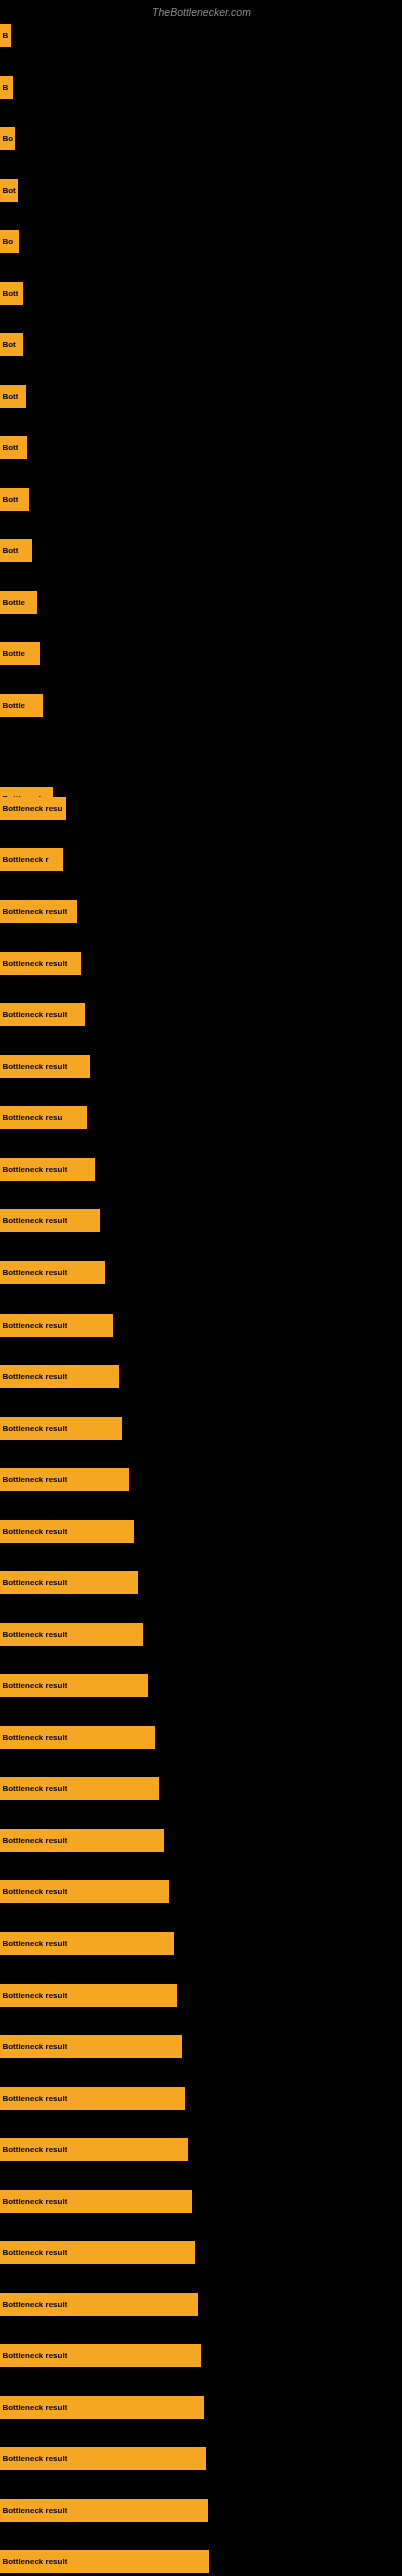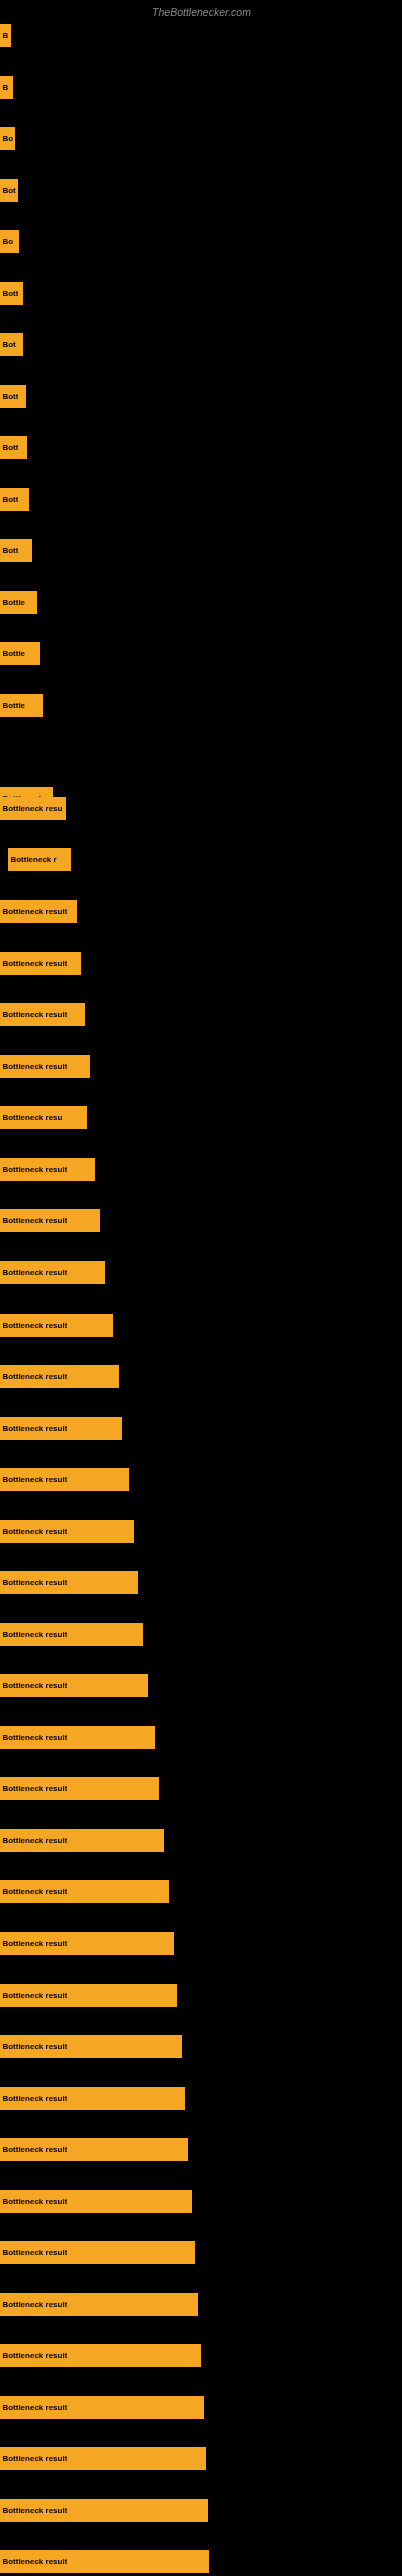--- a/index.html
+++ b/index.html
@@ -123,21 +123,21 @@
     <div class="bar-container" style="top: 787px; left: 0px;">
       <div class="bar" style="width: 53px;">
         <span class="bar-label">Bottleneck</span>
       </div>
     </div>
     <div class="bar-container" style="top: 797px; left: 0px;">
       <div class="bar" style="width: 66px;">
         <span class="bar-label">Bottleneck resu</span>
       </div>
     </div>
-    <div class="bar-container" style="top: 848px; left: 8px;">
+    <div class="bar-container" style="top: 848px; left: 0px;">
       <div class="bar" style="width: 63px;">
         <span class="bar-label">Bottleneck r</span>
       </div>
     </div>
     <div class="bar-container" style="top: 900px; left: 0px;">
       <div class="bar" style="width: 77px;">
         <span class="bar-label">Bottleneck result</span>
       </div>
     </div>
     <div class="bar-container" style="top: 952px; left: 0px;">

